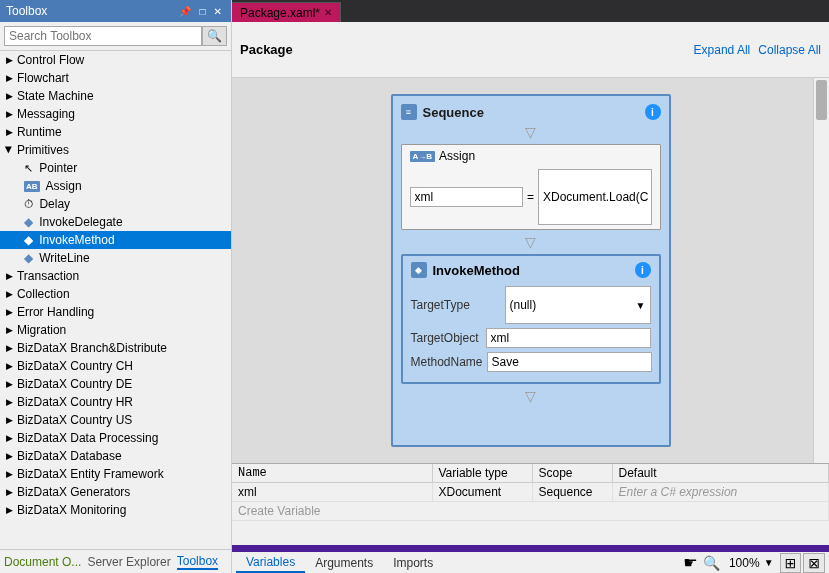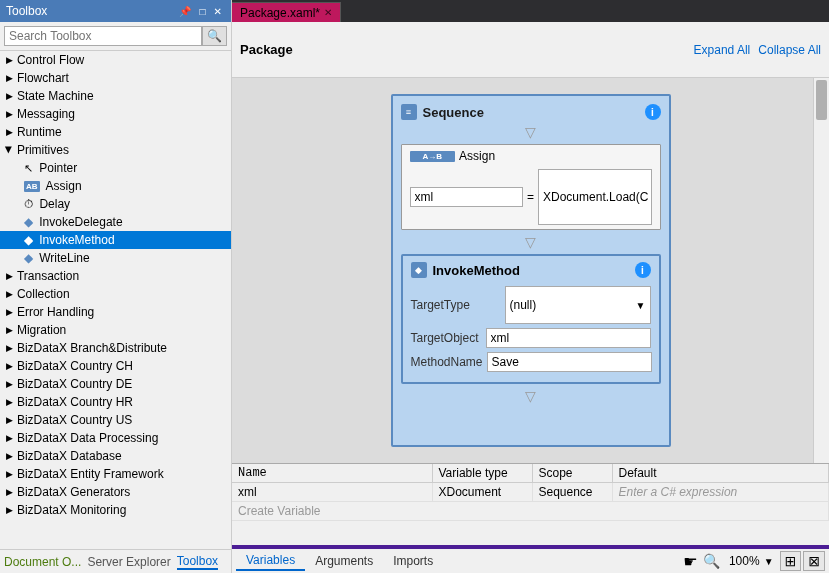--- a/index.html
+++ b/index.html
@@ -46,21 +46,21 @@
     .sequence-header { display: flex; align-items: center; gap: 6px; margin-bottom: 4px; }
     .seq-icon { width: 16px; height: 16px; background: #5a8ac0; border-radius: 2px; display: flex; align-items: center; justify-content: center; color: #fff; font-size: 9px; }
     .seq-title { font-size: 13px; font-weight: bold; color: #1a1a1a; }
     .info-icon { margin-left: auto; width: 16px; height: 16px; background: #1e90ff; border-radius: 50%; display: flex; align-items: center; justify-content: center; color: #fff; font-size: 10px; font-weight: bold; }
 
     .drop-arrow { text-align: center; color: #999; font-size: 14px; margin: 4px 0; }
 
     
     .assign-block { background: #f5f5f5; border: 1px solid #999; padding: 4px 8px; margin: 4px 0; border-radius: 1px; }
     .assign-header { display: flex; align-items: center; gap: 4px; margin-bottom: 6px; }
-    .ab-icon { background: #5a8ac0; color: #fff; font-size: 8px; padding: 1px 13px; border-radius: 1px; font-weight: bold; }
+    .ab-icon { background: #5a8ac0; color: #fff; font-size: 8px; padding: 1px 3px; border-radius: 1px; font-weight: bold; }
     .assign-title { font-size: 12px; }
     .assign-row { display: flex; align-items: center; gap: 4px; }
     .assign-var { background: #fff; border: 1px solid #aaa; padding: 2px 4px; font-size: 12px; flex: 1; }
     .assign-eq { font-size: 12px; }
     .assign-val { background: #fff; border: 1px solid #aaa; padding: 2px 4px; font-size: 12px; flex: 2; overflow: hidden; white-space: nowrap; }
 
     
     .invoke-block { background: #b8d4f0; border: 2px solid #5a8ac0; border-radius: 2px; padding: 6px 8px; margin: 4px 0; }
     .invoke-header { display: flex; align-items: center; gap: 6px; margin-bottom: 8px; }
     .invoke-icon { width: 16px; height: 16px; background: #5a8ac0; border-radius: 2px; display: flex; align-items: center; justify-content: center; color: #fff; font-size: 9px; }
@@ -71,21 +71,21 @@
     .invoke-input { flex: 1; background: #fff; border: 1px solid #aaa; padding: 2px 4px; font-size: 12px; display: flex; align-items: center; gap: 2px; }
 
     
     .bottom-panel { height: 110px; border-top: 1px solid #aaa; background: #f0f0f0; display: flex; flex-direction: column; }
     .bottom-table { flex: 1; overflow: auto; }
     .variables-table { width: 100%; border-collapse: collapse; }
     .variables-table th { background: #f0f0f0; border-bottom: 1px solid #ccc; border-right: 1px solid #ccc; padding: 2px 6px; text-align: left; font-weight: normal; font-size: 12px; }
     .variables-table td { border-bottom: 1px solid #e0e0e0; border-right: 1px solid #e0e0e0; padding: 2px 6px; font-size: 12px; }
 
     
-    .bottom-tabs { display: flex; align-items: center; border-top: 4px solid #4c1d95; background: #f0f0f0; height: 28px; padding: 0 4px; }
+    .bottom-tabs { display: flex; align-items: center; border-top: 7px solid #4c1d95; background: #f0f0f0; height: 28px; padding: 0 4px; }
     .bottom-tab { padding: 2px 10px; font-size: 12px; cursor: pointer; color: #333; }
     .bottom-tab.active { color: #0066cc; border-bottom: 2px solid #0066cc; }
 
     .toolbox-list::-webkit-scrollbar { width: 8px; }
     .toolbox-list::-webkit-scrollbar-track { background: #f0f0f0; }
     .toolbox-list::-webkit-scrollbar-thumb { background: #b0b0b0; }
   </style>
 </head>
 <body>
 

